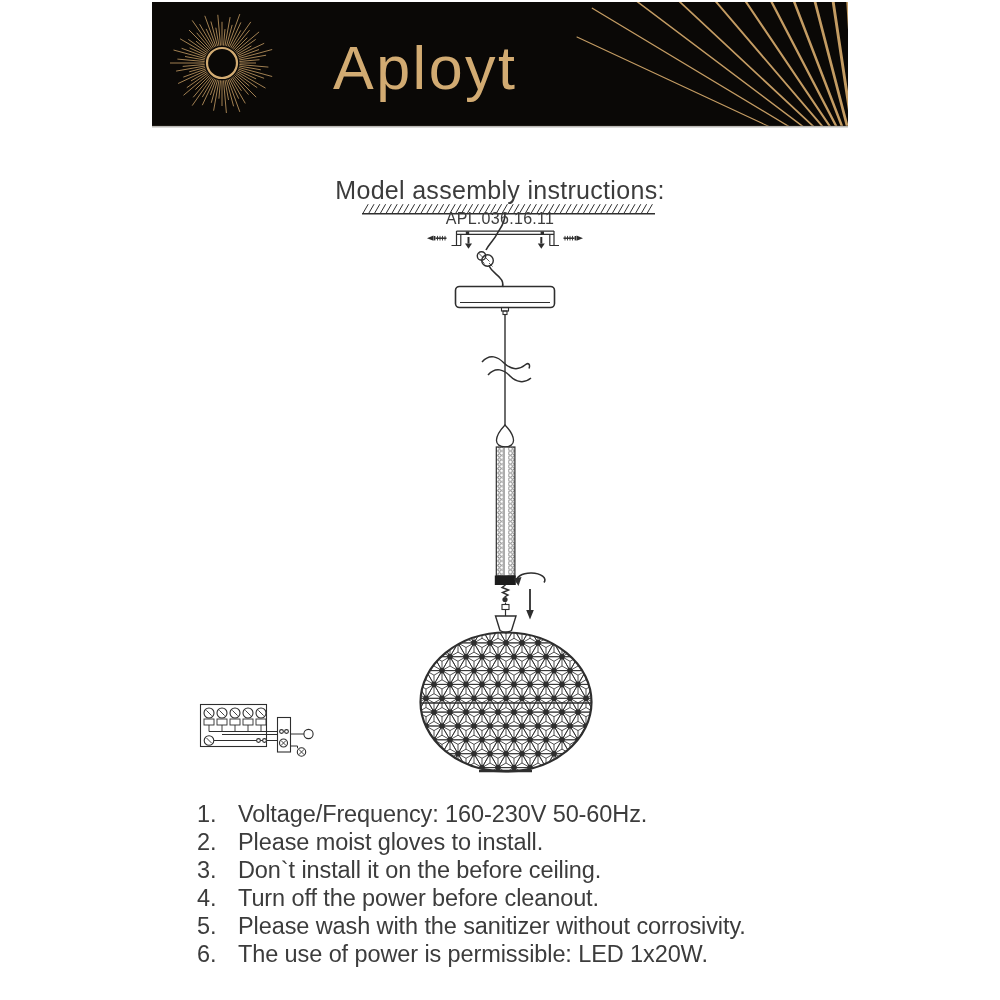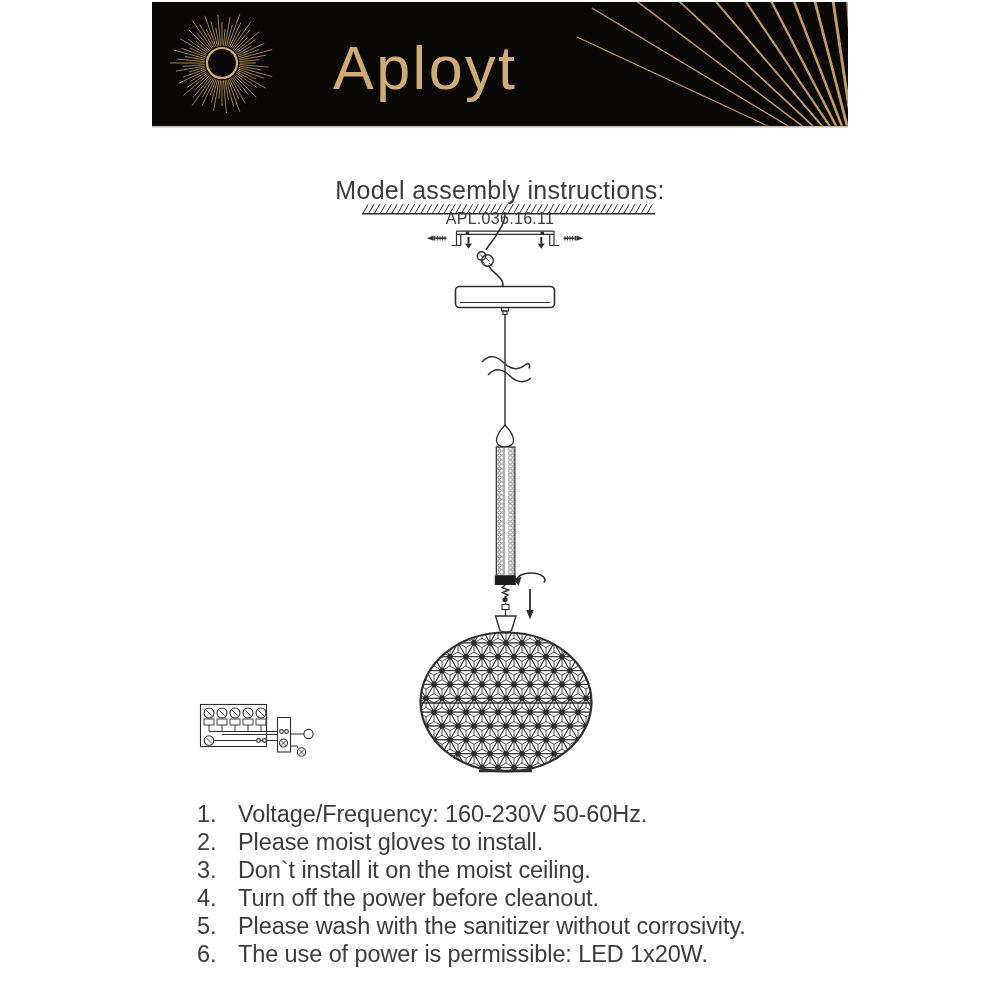--- a/index.html
+++ b/index.html
@@ -819,21 +819,21 @@
   <div class="row">
     <span class="n">1.</span>
     <span class="x">Voltage/Frequency: 160-230V 50-60Hz.</span>
   </div>
   <div class="row">
     <span class="n">2.</span>
     <span class="x">Please moist gloves to install.</span>
   </div>
   <div class="row">
     <span class="n">3.</span>
-    <span class="x">Don`t install it on the moist ceiling.</span>
+    <span class="x">Don`t install it on the before ceiling.</span>
   </div>
   <div class="row">
     <span class="n">4.</span>
     <span class="x">Turn off the power before cleanout.</span>
   </div>
   <div class="row">
     <span class="n">5.</span>
     <span class="x">Please wash with the sanitizer without corrosivity.</span>
   </div>
   <div class="row">

